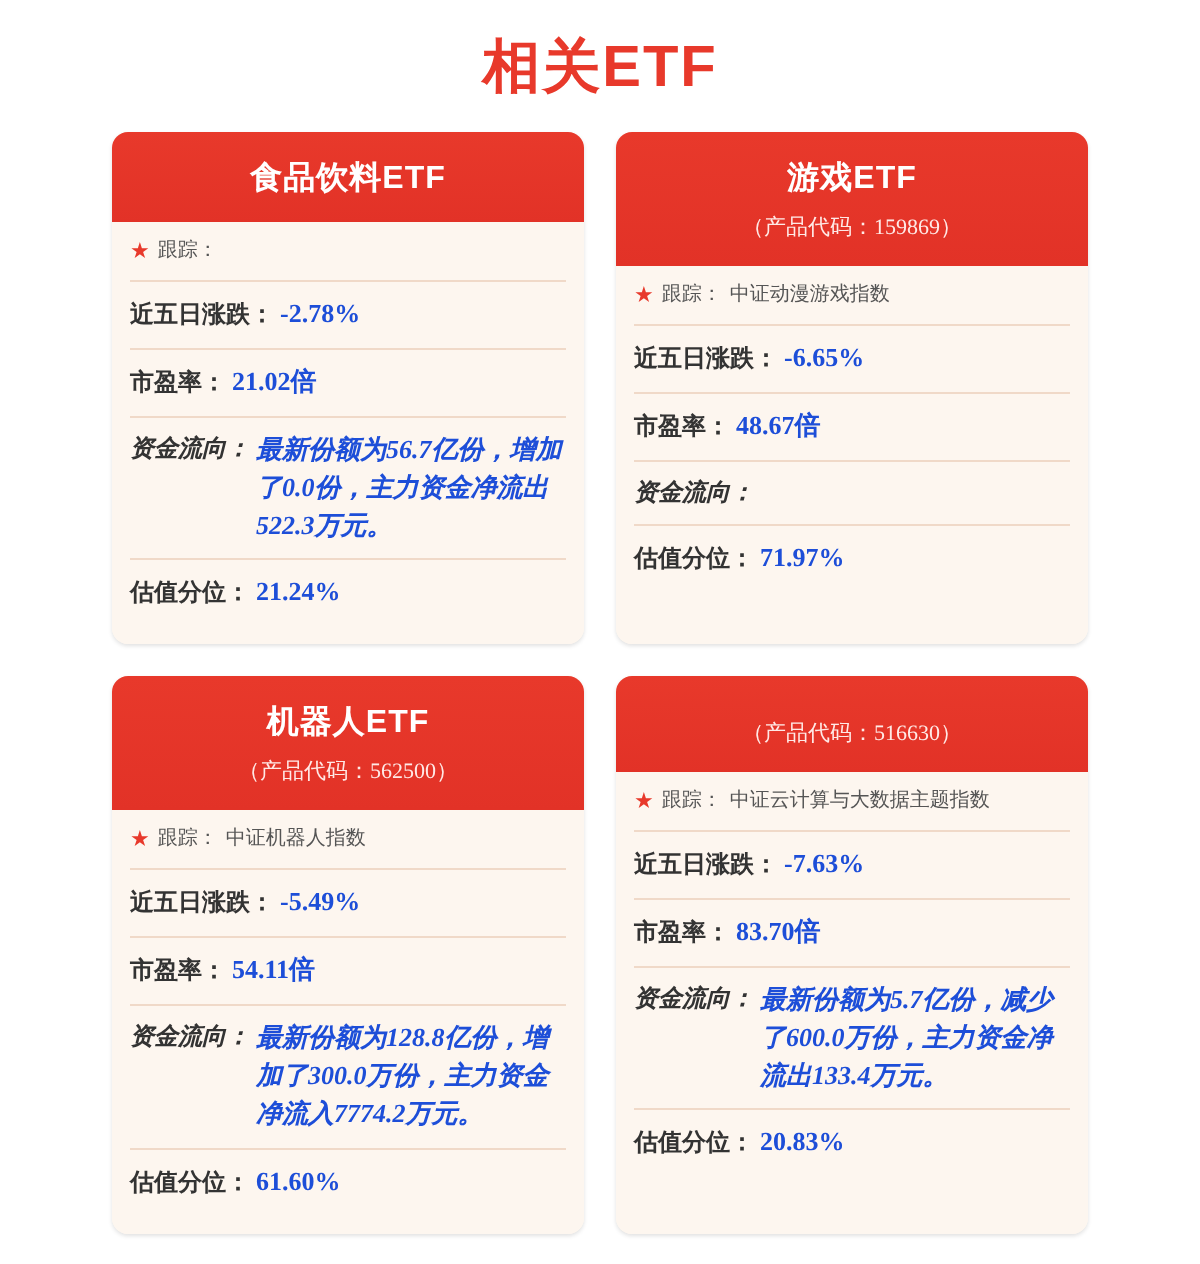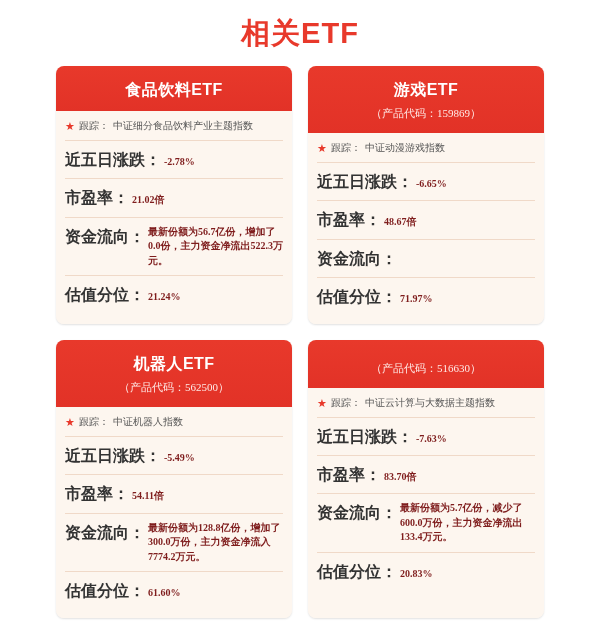--- a/index.html
+++ b/index.html
@@ -98,33 +98,34 @@
     align-items: baseline;
     gap: 3px;
     padding: 7px 0;
     border-bottom: 1px solid #f0d9c8;
   }
   .row:last-child {
     border-bottom: none;
   }
   .row .label {
     color: #333;
-    font-size: 16px;
+    font-size: 12px;
     font-weight: bold;
     white-space: nowrap;
     line-height: 1.45;
   }
   .row .value {
-    color: #7f1d1d;
-    font-size: 10px;
+    color: #1d4ed8;
+    font-size: 13px;
     font-weight: bold;
     line-height: 1.45;
   }
   .row.flow {
     align-items: flex-start;
+    font-style: italic;
   }
   .row.flow .value {
     flex: 1;
   }
 </style>
 </head>
 <body>
 
 <div class="page">
 
@@ -133,21 +134,20 @@
   <div class="grid">
 
     <div class="card">
       <div class="card-head">
         <div class="card-name">食品饮料ETF</div>
       </div>
       <div class="card-body">
         <div class="track-row">
           <span class="star-icon">★</span>
           <span class="track-label">跟踪：</span>
-          <span class="track-value">中证细分食品饮料产业主题指数</span>
         </div>
         <div class="row">
           <span class="label">近五日涨跌：</span>
           <span class="value">-2.78%</span>
         </div>
         <div class="row">
           <span class="label">市盈率：</span>
           <span class="value">21.02倍</span>
         </div>
         <div class="row flow">

